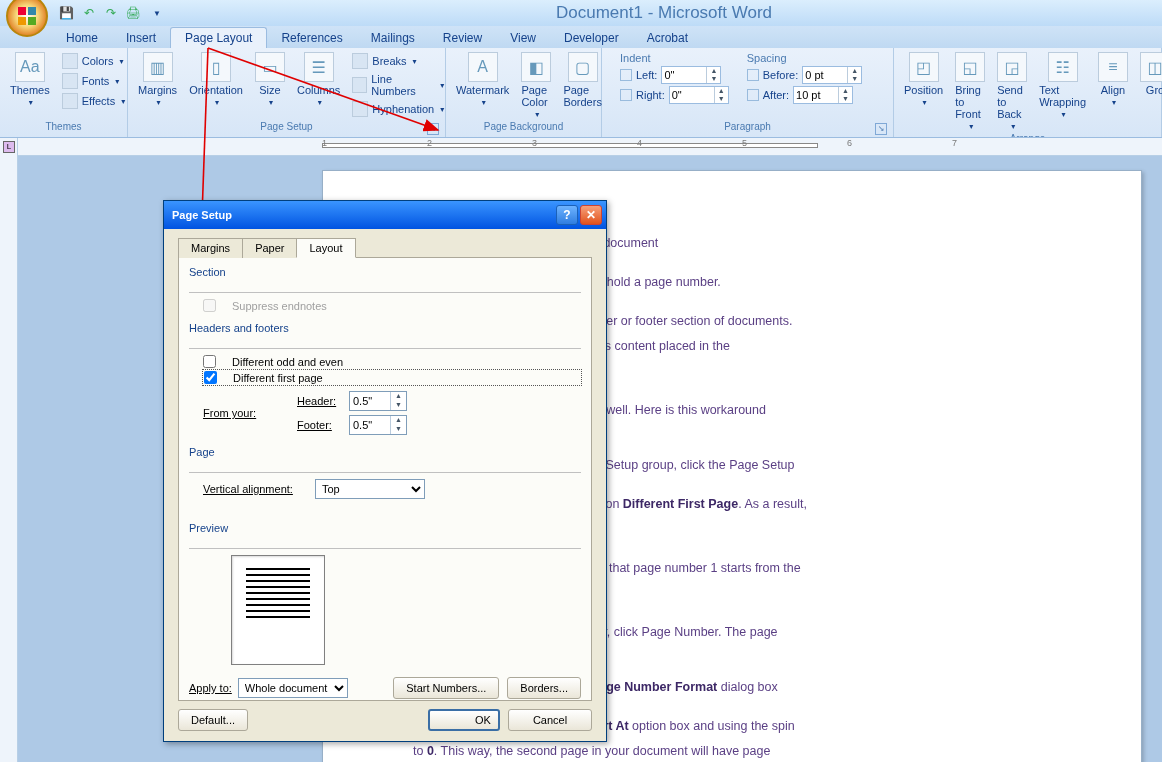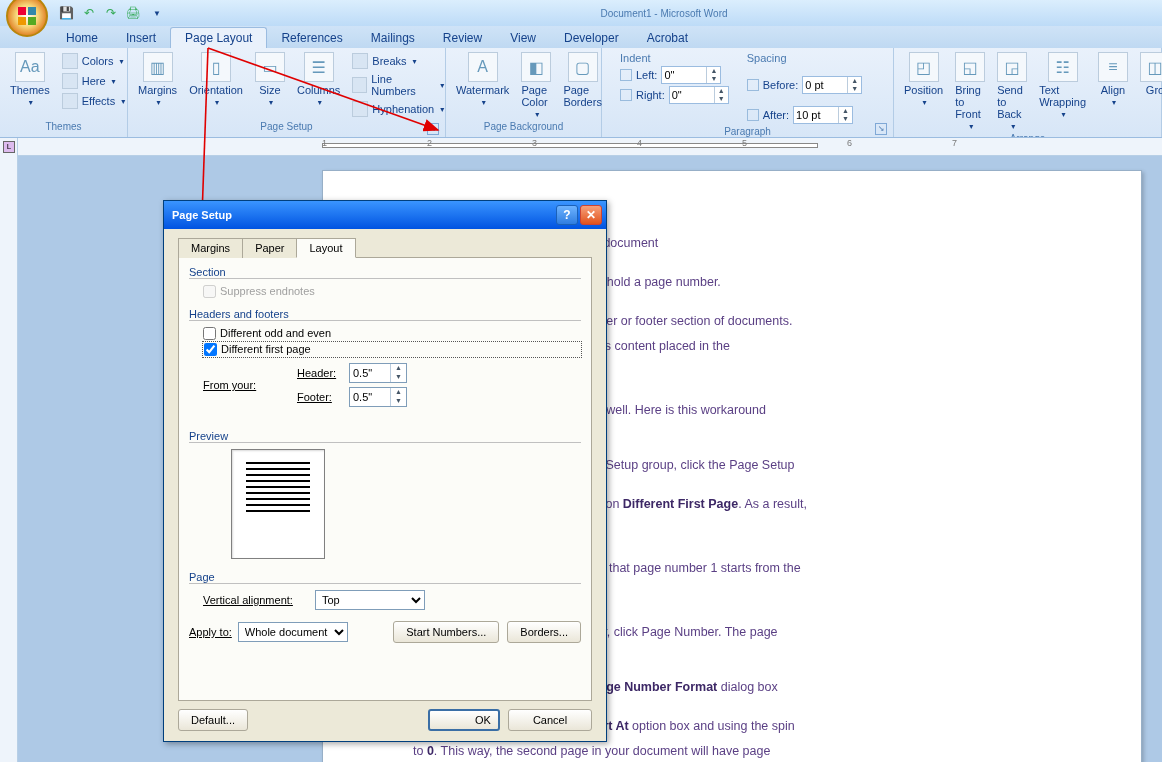--- a/index.html
+++ b/index.html
@@ -5,21 +5,21 @@
 * { margin: 0; padding: 0; box-sizing: border-box; font-family: "Segoe UI", Tahoma, sans-serif; }
 body { width: 1162px; height: 762px; background: #fff; overflow: hidden; position: relative; }
 
 
 .titlebar { height: 26px; background: linear-gradient(#dbeefd,#bddbf7); display: flex; align-items: center; }
 .office-btn { width: 42px; height: 42px; margin-left: 6px; margin-top: 6px; border-radius: 50%; background: radial-gradient(#fff,#f7d77a 40%,#e38a2f 70%); border: 2px solid #b8860b; position: relative; z-index: 3; display:flex; align-items:center; justify-content:center; }
 .office-btn span { width:18px; height:18px; display:grid; grid-template-columns:1fr 1fr; grid-template-rows:1fr 1fr; gap:2px; }
 .office-btn span i:nth-child(1){background:#e03;} .office-btn span i:nth-child(2){background:#38a;} .office-btn span i:nth-child(3){background:#e90;} .office-btn span i:nth-child(4){background:#5a2;}
 .qat { margin-left: 10px; display:flex; gap:4px; align-items:center; }
 .qat-i { width:18px; height:18px; display:flex; align-items:center; justify-content:center; color:#3a5; font-size:12px; }
-.title-text { flex:1; text-align:center; color:#4a7ab0; font-size:10px; }
+.title-text { flex:1; text-align:center; color:#4a7ab0; font-size:17px; }
 
 
 .ribbon-tabs { height: 22px; background: linear-gradient(#cfe3f7,#bfd9f2); display:flex; align-items:flex-end; padding-left: 52px; gap: 0; }
 .ribbon-tab { padding: 3px 14px; font-size: 12px; color:#15428b; cursor: default; border-radius: 3px 3px 0 0; }
 .ribbon-tab.active { background: #e9f1fb; color:#15428b; border:1px solid #9bbce0; border-bottom:none; }
 
 
 .ribbon { height: 90px; background: linear-gradient(#e9f1fb,#d7e6f7); border-bottom:1px solid #9bbce0; display:flex; overflow:hidden; }
 .group { border-right:1px solid #b3cce6; display:flex; flex-direction:column; padding: 2px 4px 0 4px; }
 .group-body { flex:1; display:flex; align-items:flex-start; }
@@ -55,25 +55,25 @@
 .dlg-title span { flex:1; }
 .dlg-tbtn { width:22px; height:20px; margin-left:2px; display:flex; align-items:center; justify-content:center; border-radius:3px; font-size:12px; font-weight:bold; font-family:Tahoma,sans-serif; }
 .dlg-help { background:linear-gradient(#6db3ff,#2f7de0); border:1px solid #1b61b8; }
 .dlg-close { background:linear-gradient(#f7a07a,#e1531d); border:1px solid #c43; }
 .dlg-body { padding: 8px 14px 10px 14px; height: calc(100% - 28px); display:flex; flex-direction:column; }
 .dtabs { display:flex; border-bottom:1px solid #aca899; }
 .dtab { padding:3px 12px; border:1px solid #aca899; border-bottom:none; background:#ece9d8; margin-right:-1px; position:relative; top:1px; }
 .dtab.active { background:#fcfcf8; z-index:1; border-bottom:1px solid #fcfcf8; top:1px; }
 .dpanel { flex:1; background:#fcfcf8; border:1px solid #aca899; border-top:none; padding:8px 10px 8px 10px; overflow:hidden; }
 fieldset.ds { border:none; margin-bottom:8px; }
-fieldset.ds .legend { color:#15428b; border-bottom:1px solid #c0c0c0; padding-bottom:0; margin-bottom:6px; }
+fieldset.ds .legend { color:#15428b; border-bottom:1px solid #c0c0c0; padding-bottom:14px; margin-bottom:6px; }
 .frow { display:flex; align-items:center; gap:8px; margin:3px 0 3px 14px; }
 .flabel { width:92px; text-decoration:underline; text-decoration-style:solid; color:#000; }
 .dsel { border:1px solid #7f9db9; background:#fff; height:20px; font-size:11px; width:110px; padding:1px 2px; }
-.dchk { display:flex; gap:4px; margin:2px 0 2px 14px; }
+.dchk { display:flex; align-items:center; gap:16px; margin:2px 0 2px 14px; }
 .dchk input { width:13px; height:13px; }
 .muted { color:#a0a0a0; }
 .dspin { display:inline-flex; border:1px solid #7f9db9; background:#fff; height:20px; }
 .dspin input { width:40px; border:none; font-size:11px; padding:0 3px; }
 .dspin .ar { width:16px; display:flex; flex-direction:column; border-left:1px solid #bcd; }
 .dspin .ar b { flex:1; font-size:7px; text-align:center; font-weight:normal; color:#456; line-height:8px; }
 .preview-box { width:94px; height:110px; border:1px solid #808080; box-shadow:inset 1px 1px 2px rgba(0,0,0,.15); background:#fff; margin:4px 0 4px 42px; padding:12px 14px; display:flex; flex-direction:column; gap:4px; }
 .preview-box i { height:2px; background:#000; }
 .dbtns-row { display:flex; justify-content:space-between; align-items:center; margin-top:6px; }
 .dbtn { height:22px; padding: 0 12px; border:1px solid #aca899; background:linear-gradient(#fff,#eae6d8); border-radius:3px; font-size:11px; }
@@ -129,21 +129,21 @@
           <span class="dd">▾</span>
       </div>
       <div class="col2">
         <div class="rbtn-sm">
             <span class="ico"></span>
             <span>Colors</span>
             <span class="dd">▾</span>
           </div>
         <div class="rbtn-sm">
             <span class="ico"></span>
-            <span>Here</span>
+            <span>Fonts</span>
             <span class="dd">▾</span>
           </div>
         <div class="rbtn-sm">
             <span class="ico"></span>
             <span>Effects</span>
             <span class="dd">▾</span>
           </div>
       </div>
     </div>
     <div class="group-label">Themes</div>
@@ -232,21 +232,21 @@
             <span>Right:</span>
             <span class="spin">
               <input value="0&quot;" style="">
               <span class="ar">
                 <b>▲</b>
                 <b>▼</b>
               </span>
             </span>
           </div>
       </div>
-      <div class="col2" style="gap:12px;">
+      <div class="col2" style="gap:2px;">
         <div class="ilabel" style="color:#4a7ab0;">Spacing</div>
         <div class="ilabel">
             <span style="width:12px;height:12px;border:1px solid #9bd;display:inline-block;"></span>
             <span>Before:</span>
             <span class="spin">
               <input value="0 pt" style="">
               <span class="ar">
                 <b>▲</b>
                 <b>▼</b>
               </span>
@@ -399,43 +399,43 @@
                   <span class="ar">
                     <b>▲</b>
                     <b>▼</b>
                   </span>
                 </span>
               </div>
           </div>
         </div>
       </fieldset>
 
-      <fieldset class="ds" style="margin-top:20px;">
-        <div class="legend">Preview</div>
-        <div class="preview-box">
-            <i></i>
-            <i></i>
-            <i></i>
-            <i></i>
-            <i></i>
-            <i></i>
-            <i></i>
-            <i></i>
-            <i></i>
-          </div>
-      </fieldset>
-
       <fieldset class="ds">
         <div class="legend">Page</div>
         <div class="frow">
           <span class="flabel" style="width:104px;">Vertical alignment:</span>
           <select class="dsel"><option>Top</option></select>
         </div>
       </fieldset>
 
+      <fieldset class="ds" style="margin-top:20px;">
+        <div class="legend">Preview</div>
+        <div class="preview-box">
+            <i></i>
+            <i></i>
+            <i></i>
+            <i></i>
+            <i></i>
+            <i></i>
+            <i></i>
+            <i></i>
+            <i></i>
+          </div>
+      </fieldset>
+
       <div class="dbtns-row">
         <div style="display:flex;align-items:center;gap:6px;">
           <span style="text-decoration:underline;">Apply to:</span>
           <select class="dsel"><option>Whole document</option></select>
         </div>
         <div style="display:flex;gap:8px;">
           <button class="dbtn">Start Numbers...</button>
           <button class="dbtn">Borders...</button>
         </div>
       </div>

